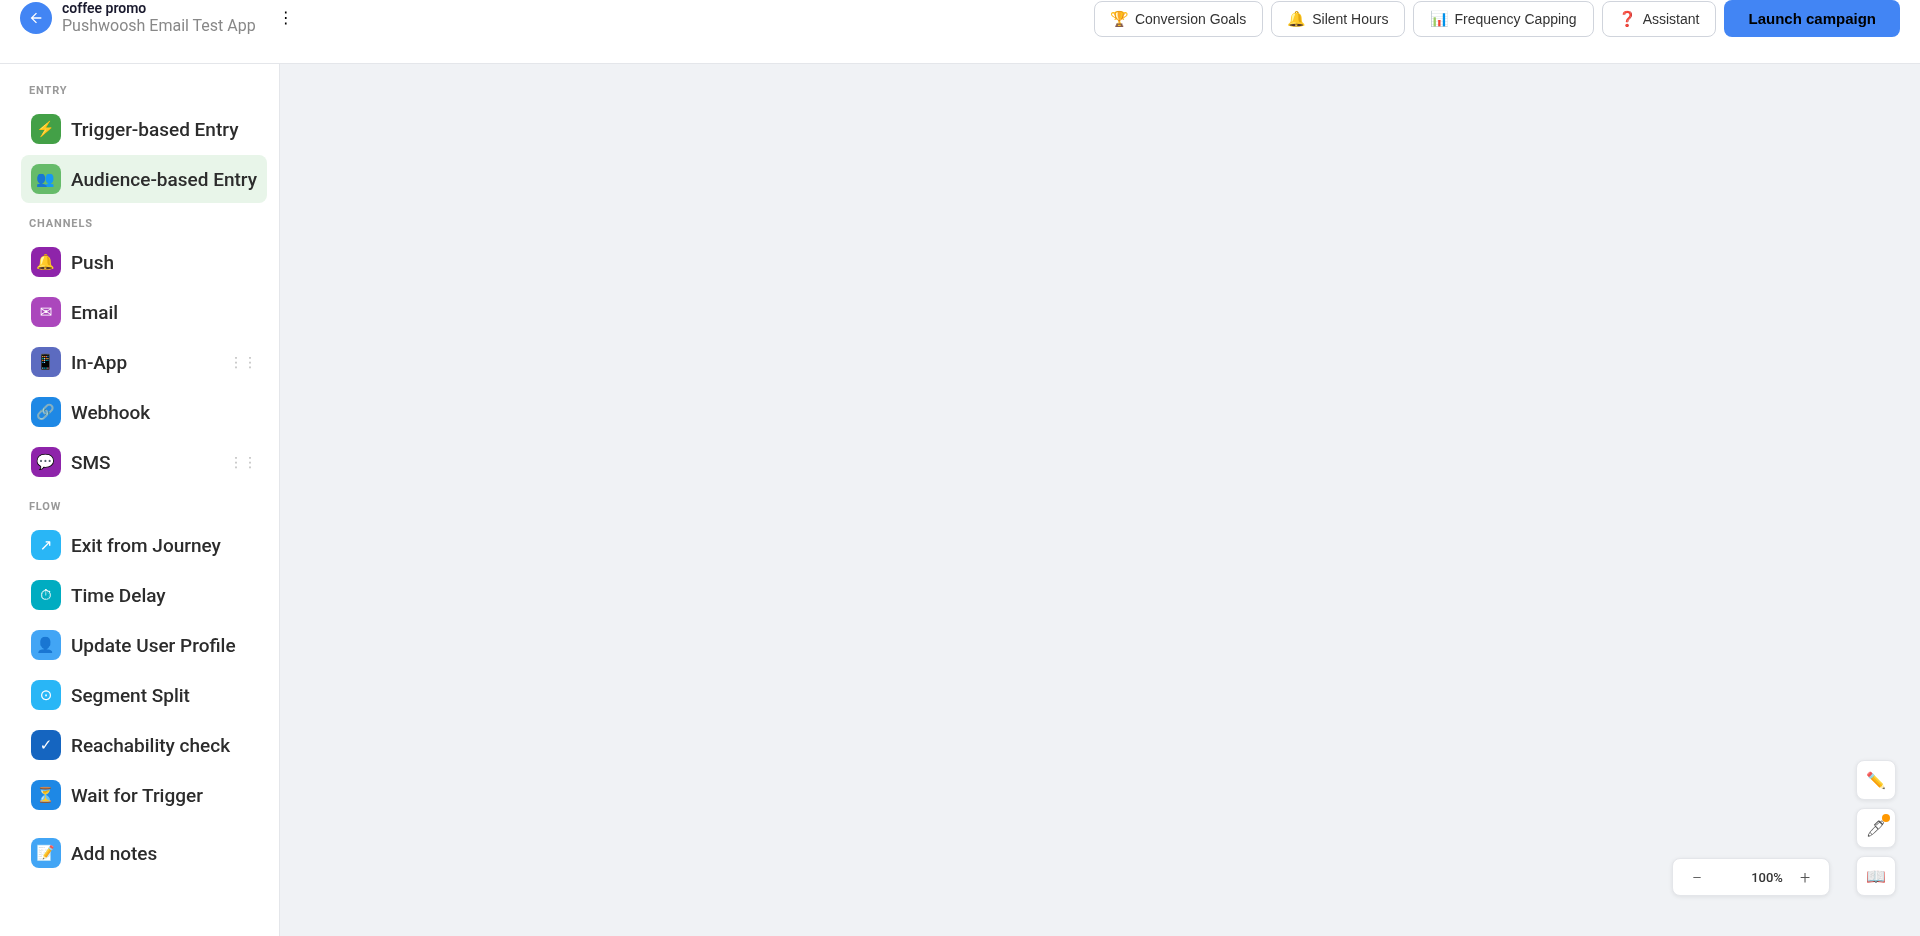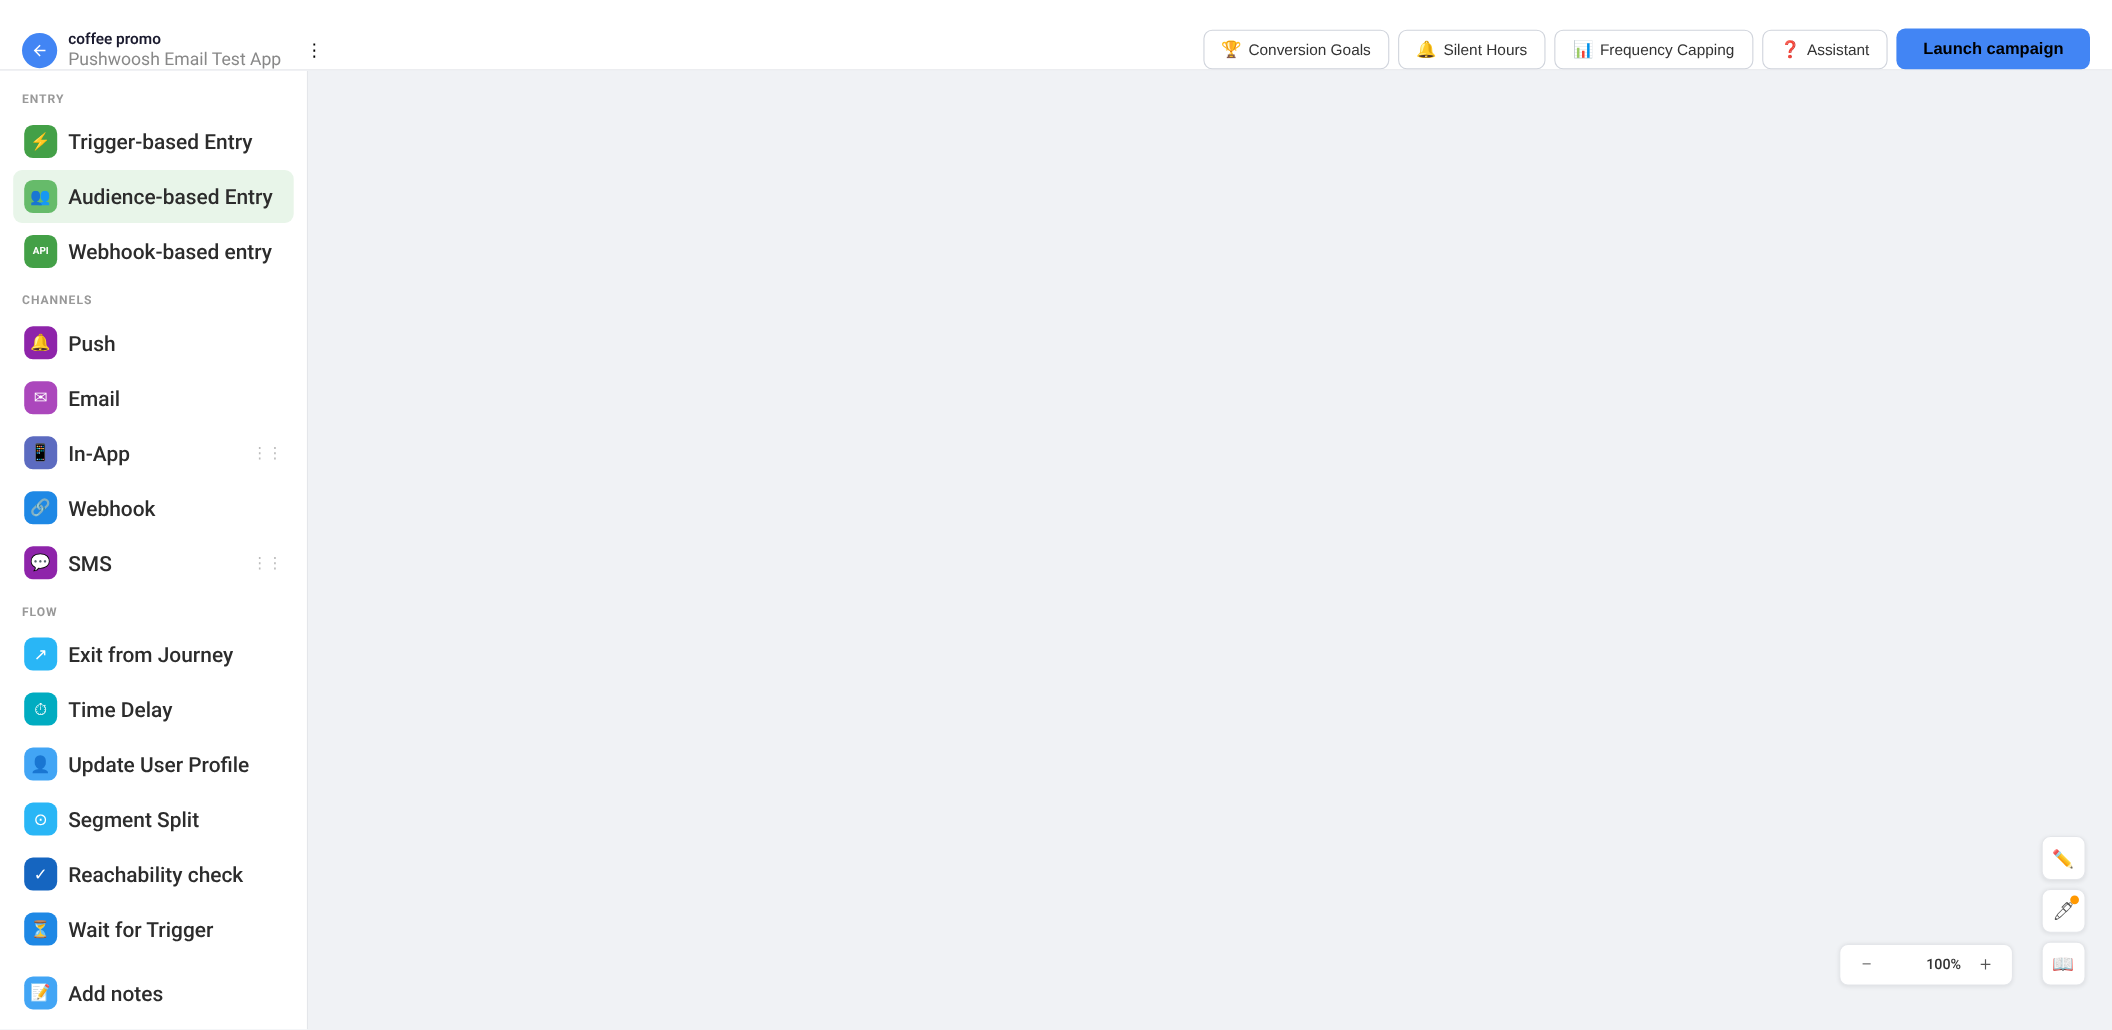--- a/index.html
+++ b/index.html
@@ -11,21 +11,21 @@
       overflow: hidden;
       display: flex;
       flex-direction: column;
     }
 
     
     .header {
       background: #ffffff;
       height: 64px;
       display: flex;
-      align-items: flex-end;
+      align-items: flex-start;
       justify-content: space-between;
       padding: 0 20px;
       border-bottom: 1px solid #e4e6ea;
       flex-shrink: 0;
       z-index: 10;
     }
     .header-left {
       display: flex;
       align-items: center;
       gap: 10px;
@@ -122,20 +122,21 @@
 
     
     .sidebar {
       width: 280px;
       background: #ffffff;
       border-right: 1px solid #e4e6ea;
       display: flex;
       flex-direction: column;
       overflow: hidden;
       flex-shrink: 0;
+      align-items: flex-end;
     }
     .sidebar-scroll {
       flex: 1;
       overflow-y: auto;
       padding: 16px 12px;
     }
     .sidebar-scroll::-webkit-scrollbar { width: 6px; }
     .sidebar-scroll::-webkit-scrollbar-track { background: transparent; }
     .sidebar-scroll::-webkit-scrollbar-thumb { background: #ccc; border-radius: 3px; }
 
@@ -324,24 +325,20 @@
       <div class="section-label">ENTRY</div>
 
       <div class="sidebar-item">
         <div class="item-icon icon-green">⚡</div>
         <span class="item-label">Trigger-based Entry</span>
       </div>
       <div class="sidebar-item active">
         <div class="item-icon icon-green2">👥</div>
         <span class="item-label">Audience-based Entry</span>
       </div>
-      <div class="sidebar-item">
-        <div class="item-icon icon-green" style="font-size:9px;font-weight:700;">API</div>
-        <span class="item-label">Webhook-based entry</span>
-      </div>
 
       <div class="section-gap"></div>
       <div class="section-label">CHANNELS</div>
 
       <div class="sidebar-item">
         <div class="item-icon icon-purple">🔔</div>
         <span class="item-label">Push</span>
       </div>
       <div class="sidebar-item">
         <div class="item-icon icon-purple2">✉</div>

